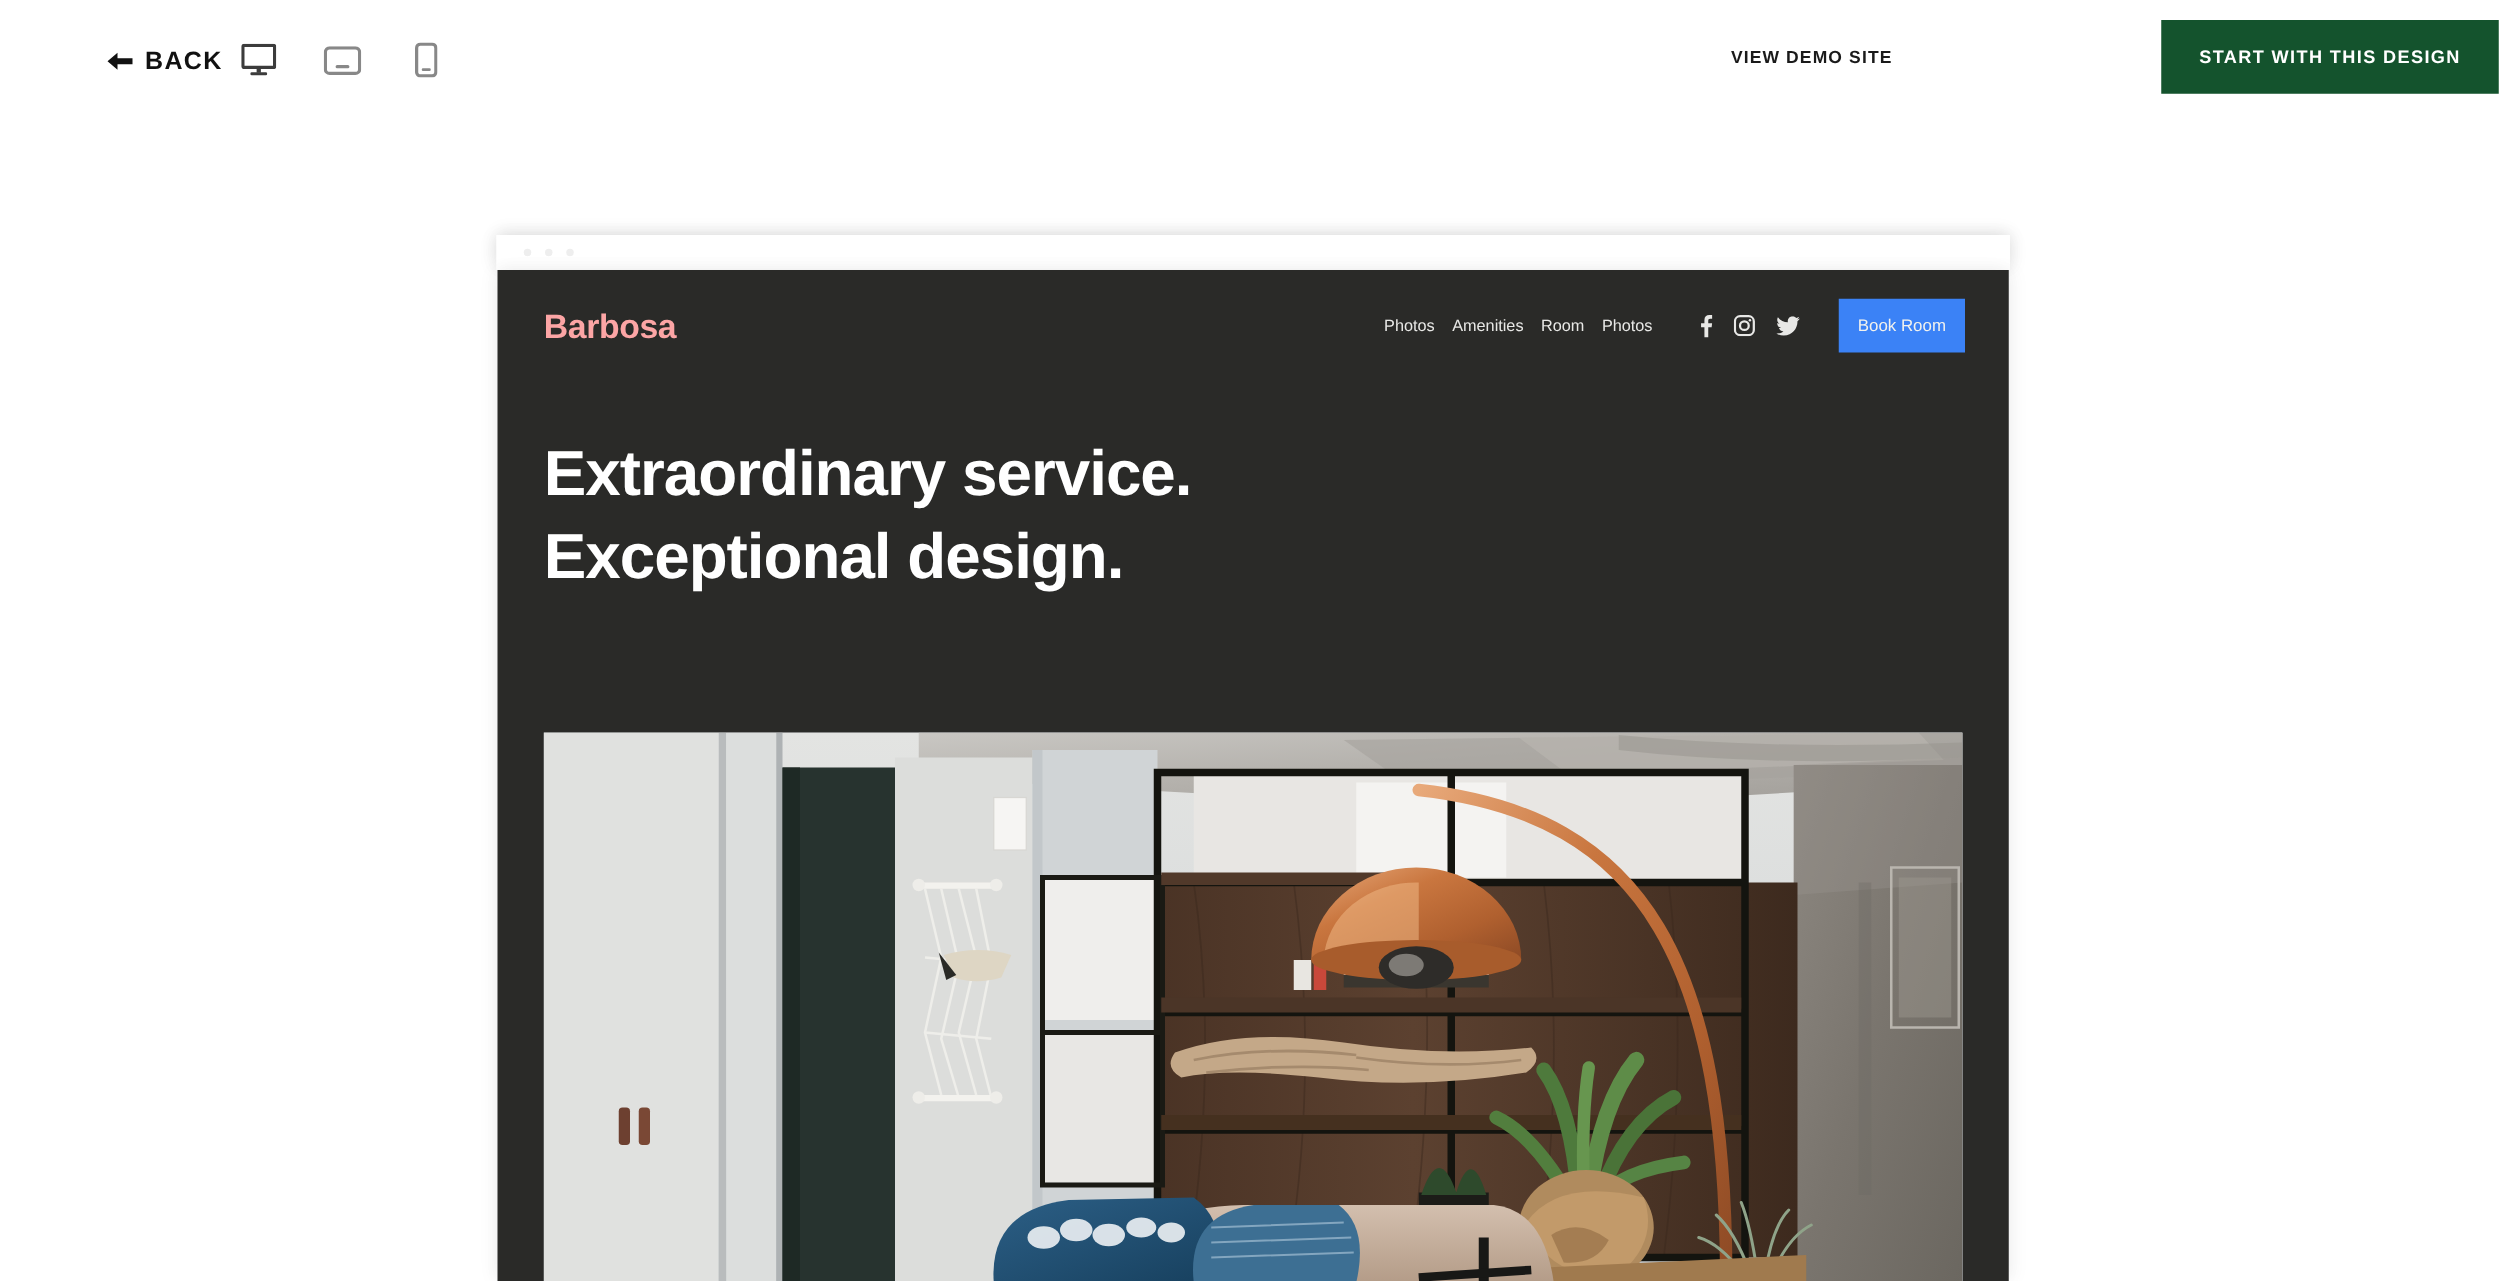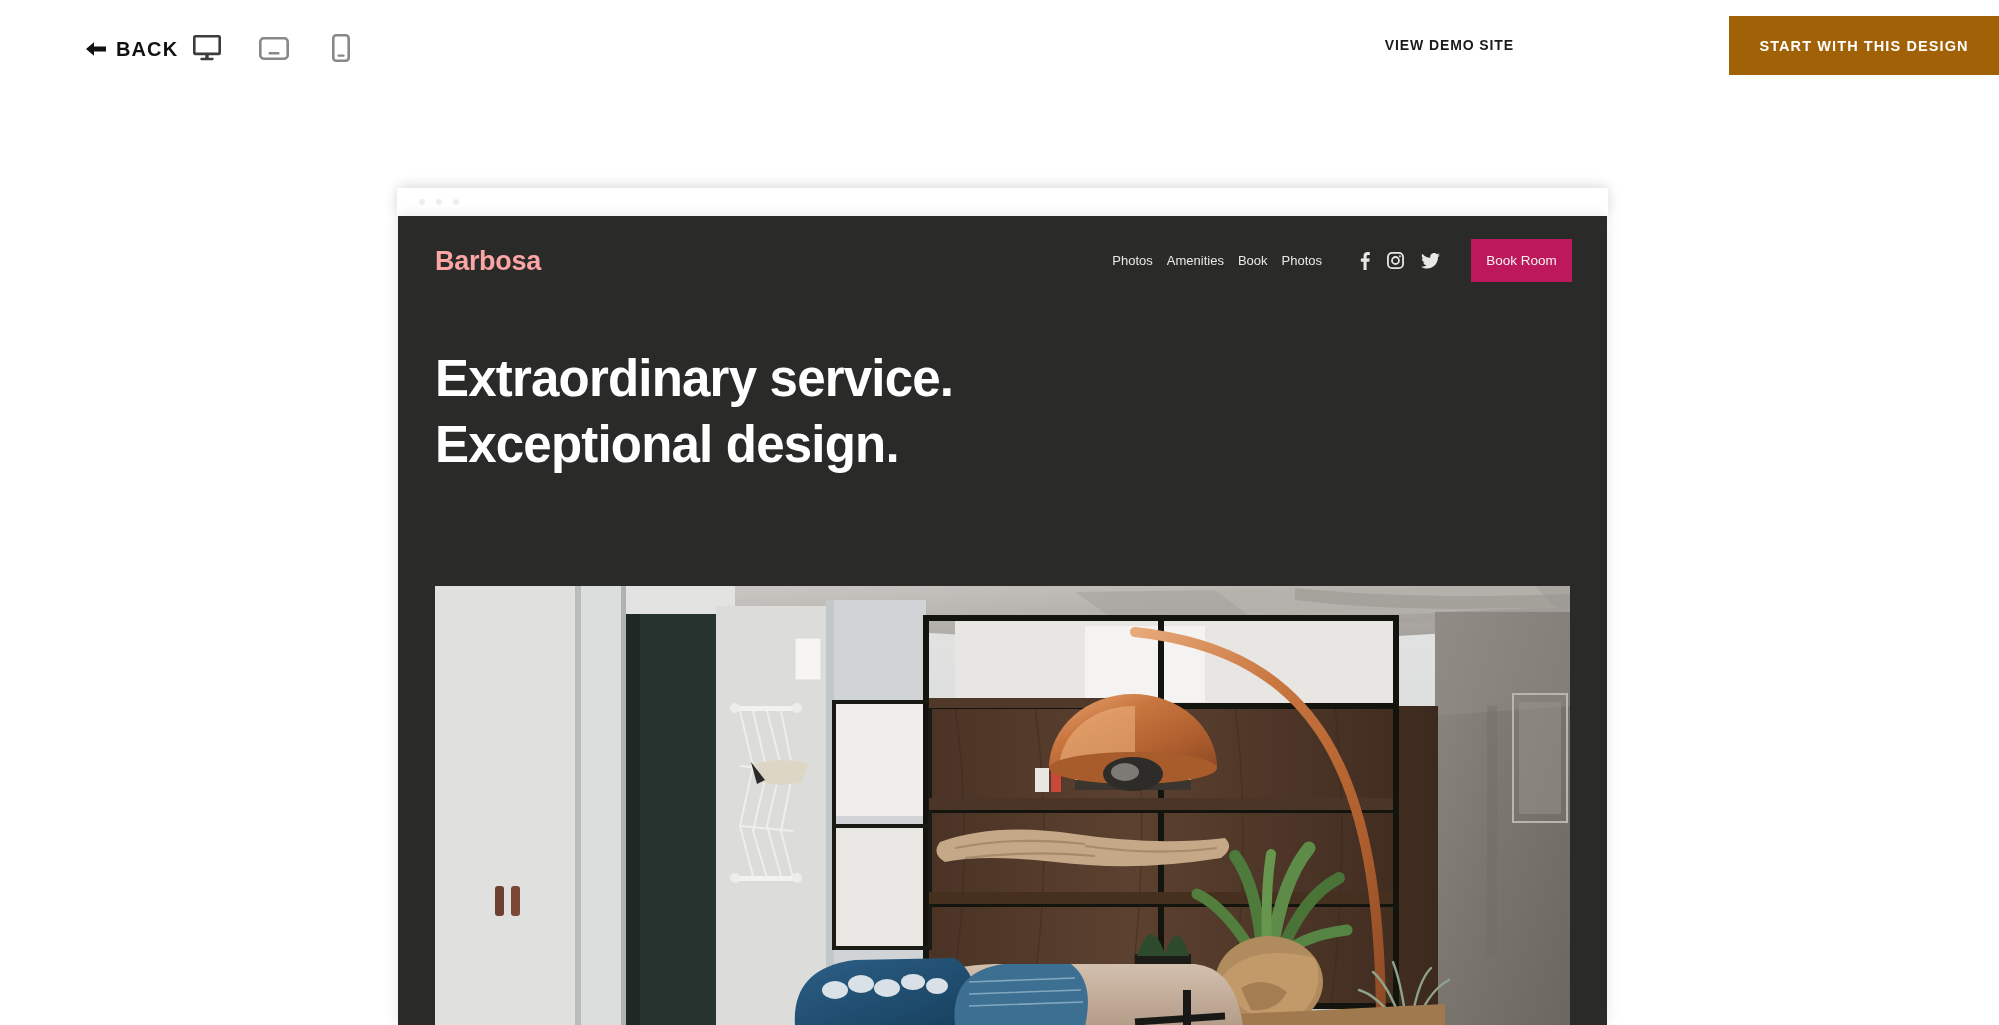--- a/index.html
+++ b/index.html
@@ -44,21 +44,21 @@
   .view-demo {
     position: absolute; right: 485px; top: 38px;
     font-size: 14px; font-weight: bold;
     letter-spacing: 0.9px; color: #1a1a1a;
     cursor: pointer; line-height: 1;
   }
 
   .start-btn {
     position: absolute; right: 0px; top: 16px;
     width: 270px; height: 59px;
-    background: #a16207; color: #ffffff;
+    background: #14532d; color: #ffffff;
     font-size: 14.5px; font-weight: bold; letter-spacing: 1.1px;
     display: flex; align-items: center; justify-content: center;
     border: none; cursor: pointer;
     font-family: "Liberation Sans", sans-serif;
     margin-left: 16px;
   }
 
   
   .preview-wrap {
     position: absolute;
@@ -106,21 +106,21 @@
     cursor: pointer; white-space: nowrap;
   }
   .social-group {
     display: flex; align-items: center; gap: 17px;
     margin-left: 38px;
   }
   .social-icon { cursor: pointer; display: flex; align-items: center; }
   .book-btn {
     margin-left: 31px;
     width: 101px; height: 43px;
-    background: #be185d; color: #f2f2ee;
+    background: #3b82f6; color: #f2f2ee;
     font-size: 13.5px;
     display: flex; align-items: center; justify-content: center;
     border: none; cursor: pointer;
     font-family: "Liberation Sans", sans-serif;
   }
 
   
   .hero-head {
     position: absolute; left: 37px; top: 130px;
     color: #ffffff;
@@ -202,21 +202,21 @@
 
     <div class="site-nav">
 
       <div class="site-logo">Barbosa</div>
 
       <div class="nav-right">
 
         <div class="nav-links">
           <span class="nav-link">Photos</span>
           <span class="nav-link">Amenities</span>
-          <span class="nav-link">Book</span>
+          <span class="nav-link">Room</span>
           <span class="nav-link">Photos</span>
         </div>
 
         <div class="social-group">
           <span class="social-icon">
             <svg viewBox="0 0 10 18" width="10" height="18">
               <path d="M6.6 18 V9.8 H9.3 L9.7 6.6 H6.6 V4.55 C6.6 3.62 6.86 2.99 8.19 2.99 H9.8 V0.13 C9.52 0.09 8.56 0 7.45 0 C5.13 0 3.54 1.42 3.54 4.02 V6.6 H0.85 V9.8 H3.54 V18 Z" fill="#e8e8e6"></path>
             </svg>
           </span>
           <span class="social-icon">

